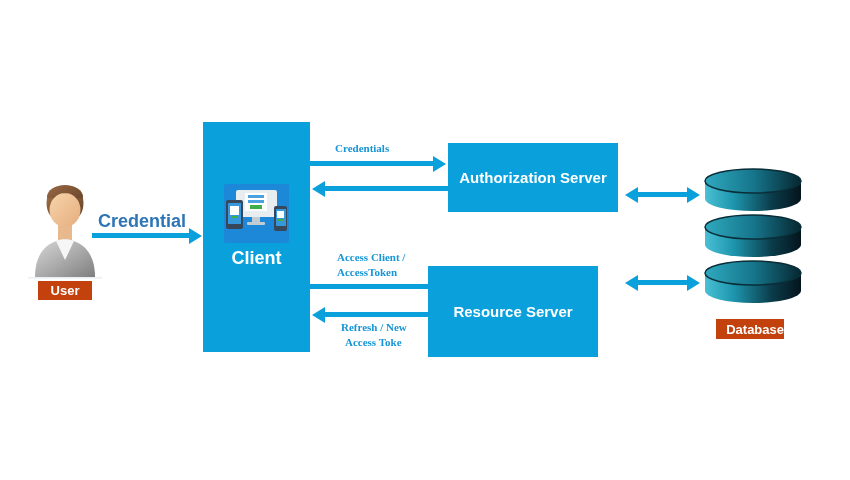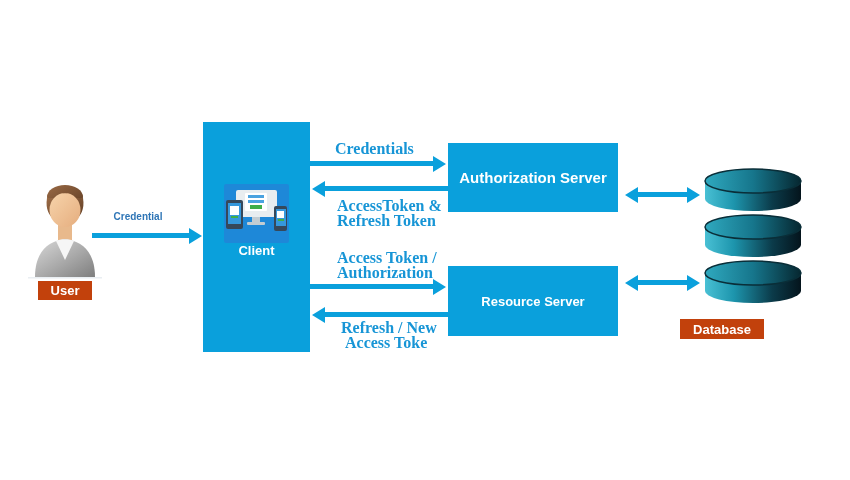--- a/index.html
+++ b/index.html
@@ -9,51 +9,51 @@
   }
   .abs{position:absolute;}
 
   
   .node-box{
     background:#0aa0dc;color:#ffffff;font-weight:bold;
     display:flex;align-items:center;justify-content:center;text-align:center;
   }
   .client-box{left:203px;top:122px;width:107px;height:230px;flex-direction:column;justify-content:flex-start;}
   .auth-box{left:448px;top:143px;width:170px;height:69px;font-size:15px;}
-  .res-box{left:448px;top:266px;width:170px;height:70px;font-size:13px;}
-  .client-label{font-size:13px;}
+  .res-box{left:428px;top:266px;width:170px;height:91px;font-size:15px;}
+  .client-label{margin-top:5px;font-size:18px;}
 
   
   .name-tag{
     background:#c2410c;color:#ffffff;font-weight:bold;font-size:13px;
     display:flex;align-items:center;justify-content:center;
   }
   .user-tag{left:38px;top:281px;width:54px;height:19px;}
-  .db-tag{left:680px;top:319px;width:84px;height:20px;}
+  .db-tag{left:716px;top:319px;width:68px;height:20px;justify-content:flex-end;}
 
   
   .arr{position:absolute;height:5px;background:#0aa0dc;}
   .arr.right::after{
     content:"";position:absolute;right:-13px;top:-5.5px;
     border-top:8px solid transparent;border-bottom:8px solid transparent;
     border-left:13px solid #0aa0dc;
   }
   .arr.left::before{
     content:"";position:absolute;left:-13px;top:-5.5px;
     border-top:8px solid transparent;border-bottom:8px solid transparent;
     border-right:13px solid #0aa0dc;
   }
 
   
   .flow-label{
     position:absolute;color:#1795d6;font-weight:bold;
-    font-family:"Liberation Serif",serif;font-size:16px;line-height:15px;white-space:nowrap;
+    font-family:"Liberation Serif",serif;font-size:11px;line-height:15px;white-space:nowrap;
   }
   .credential-label{
-    position:absolute;color:#2e75b6;font-weight:bold;font-size:10px;
+    position:absolute;color:#2e75b6;font-weight:bold;font-size:18px;
     font-family:"Liberation Sans",sans-serif;text-align:center;
   }
 
   
   .client-icon{
     position:relative;margin-top:62px;width:65px;height:59px;background:#1e88d8;border-radius:2px;
   }
   .monitor{position:absolute;left:12px;top:6px;width:41px;height:27px;background:#e8edf0;border-radius:2px;}
   .monitor .card{position:absolute;left:9px;top:3px;width:22px;height:18px;background:#ffffff;border-radius:1px;}
   .monitor .field{margin:2px auto 0 auto;width:16px;height:3px;background:#4aa3e0;}
@@ -129,32 +129,28 @@
             <div class="btn"></div>
           </div>
       </div>
     </div>
     <div class="client-label">Client</div>
   </div>
 
   <div class="flow-label" style="left:335px;top:141px;">Credentials</div>
   <div class="arr right" style="left:310px;top:161px;width:123px;"></div>
   <div class="arr left" style="left:325px;top:186px;width:123px;"></div>
-  <div class="flow-label" style="left:337px;top:198px;">
-    <div>AccessToken &amp;</div>
-    <div>Refresh Token</div>
-  </div>
 
   <div class="abs node-box auth-box">
     <span>Authorization Server</span>
   </div>
 
   <div class="flow-label" style="left:337px;top:250px;">
-    <div>Access Token /</div>
-    <div>Authorization</div>
+    <div>Access Client /</div>
+    <div>AccessToken</div>
   </div>
   <div class="arr right" style="left:310px;top:284px;width:123px;"></div>
   <div class="arr left" style="left:325px;top:312px;width:123px;"></div>
   <div class="flow-label" style="left:341px;top:320px;">
     <div>Refresh / New</div>
     <div style="padding-left:4px;font-family:Liberation Serif, serif;">Access Toke</div>
   </div>
 
   <div class="abs node-box res-box">
     <span>Resource Server</span>

